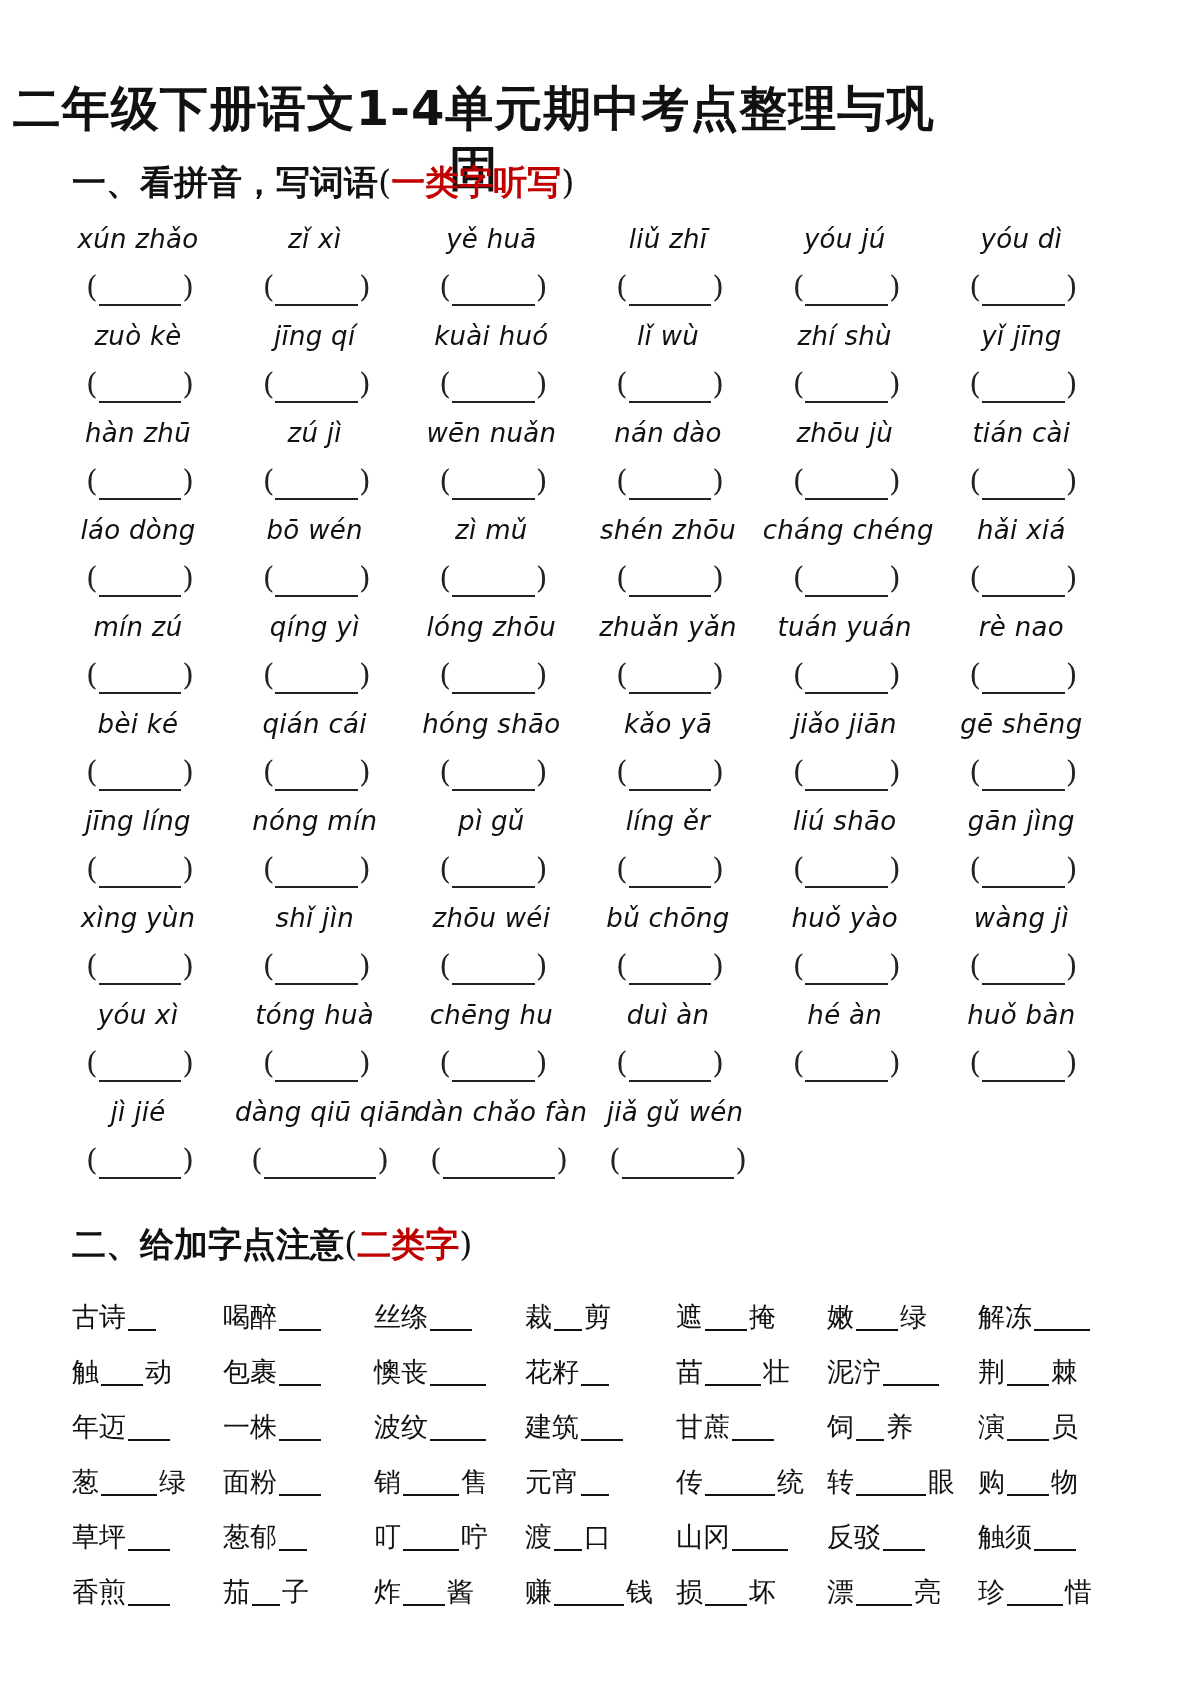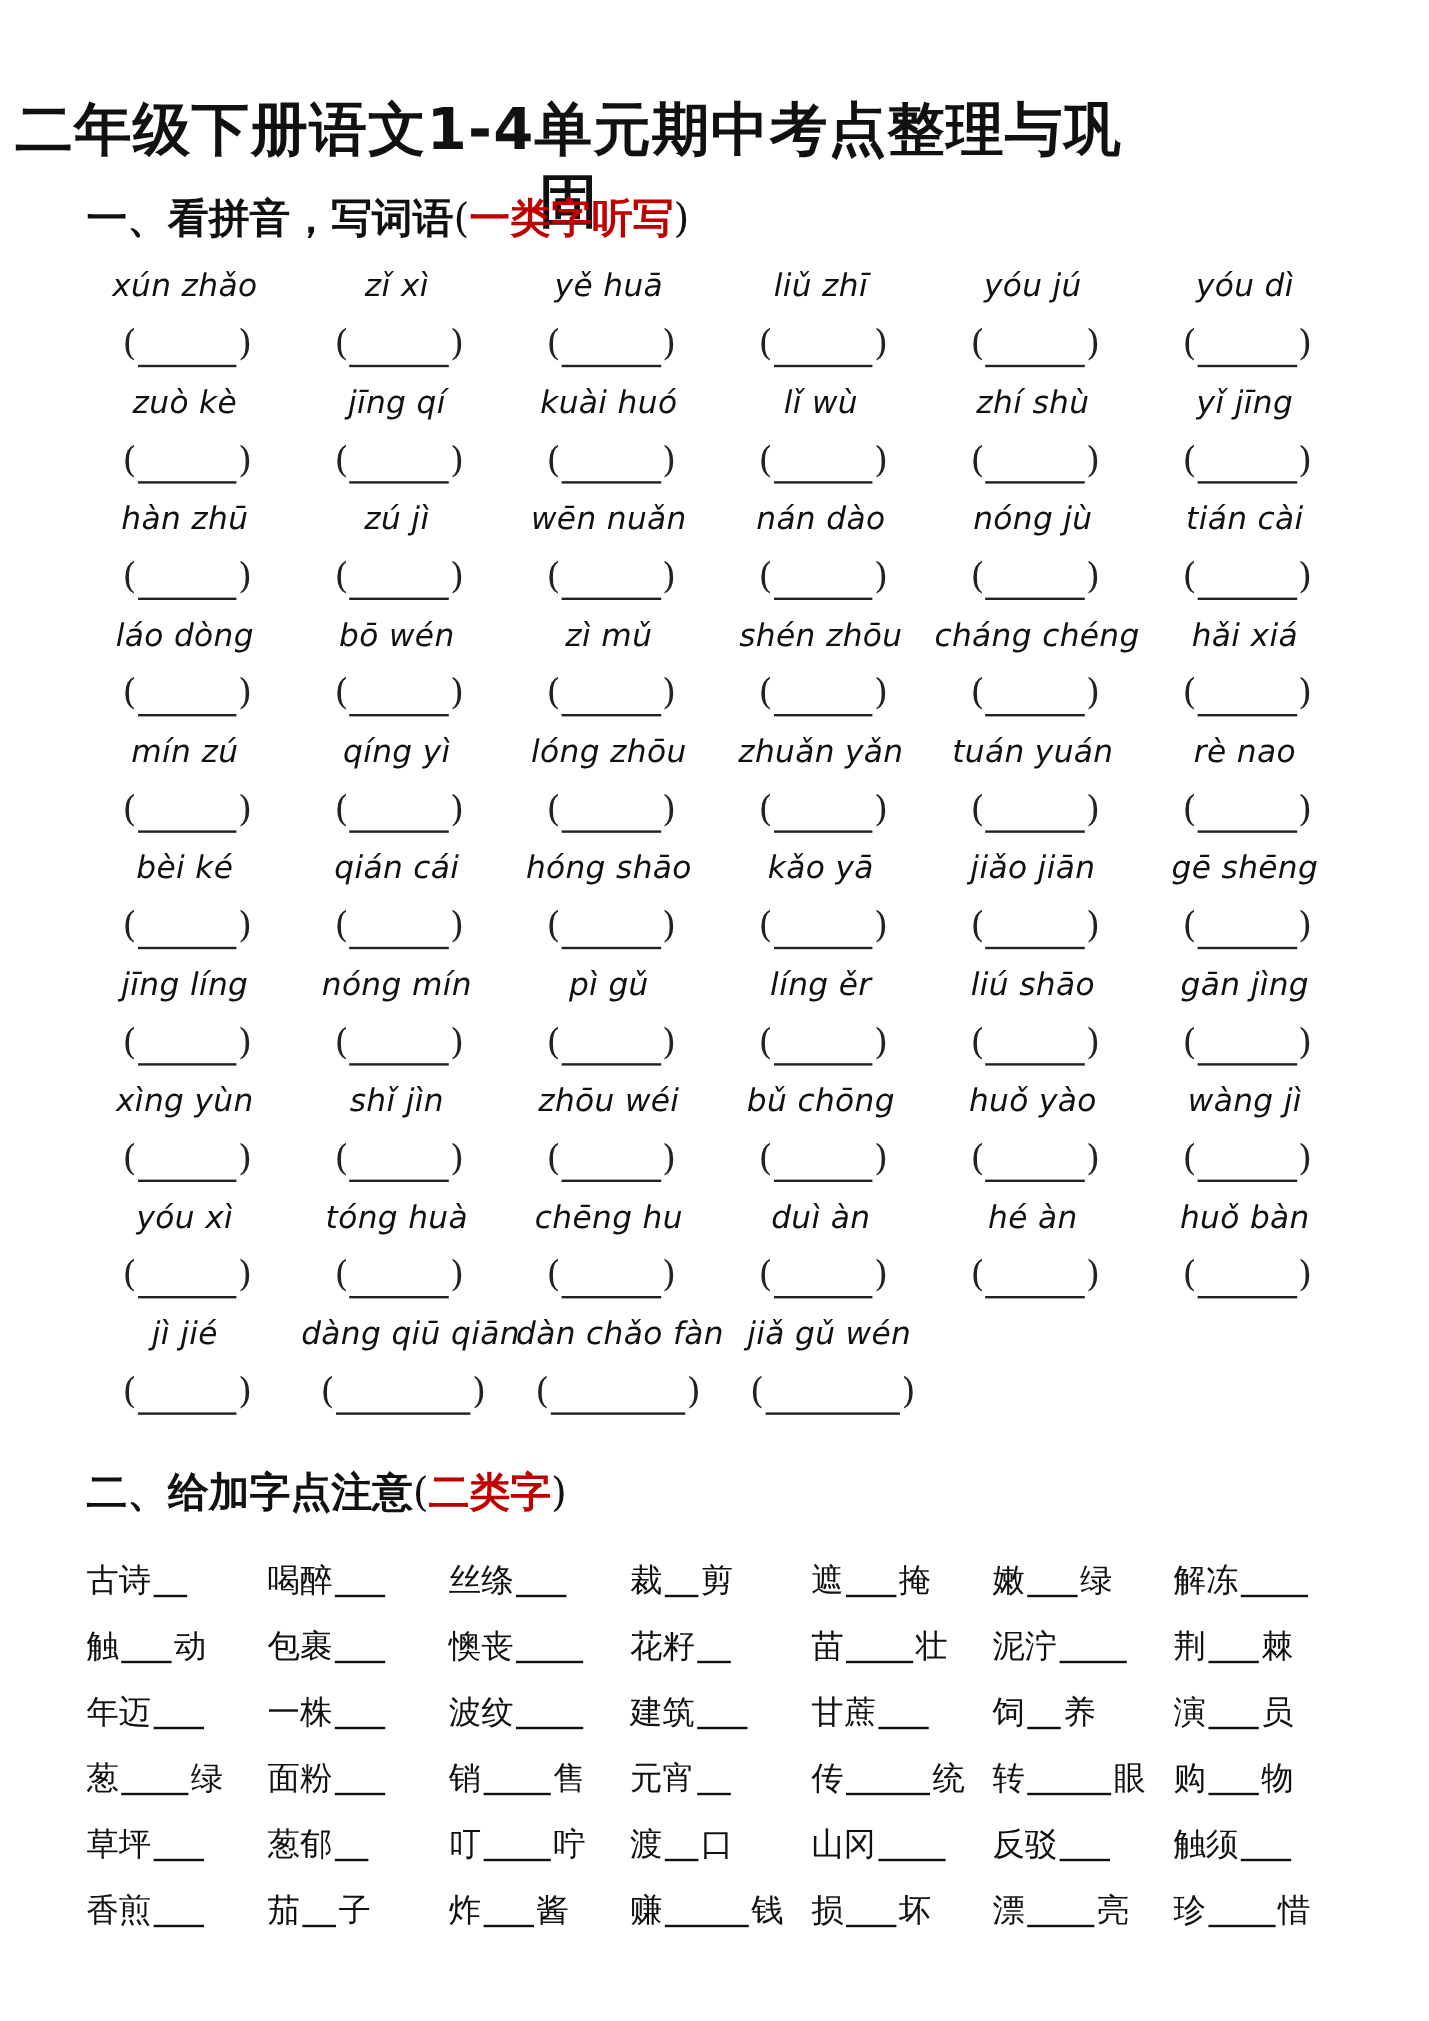--- a/index.html
+++ b/index.html
@@ -18,21 +18,21 @@
       position: absolute; left: 72px;
       font-size: 34px; font-weight: bold; line-height: 36px;
       font-family: "DejaVu Serif", serif;
     }
     .section-heading .red { color: #c00000; }
     .section-heading .paren { font-weight: normal; }
     #sec1 { top: 164px; }
     #sec2 { top: 1226px; }
 
     .grid {
-      position: absolute; left: 72px; top: 216px; width: 1060px;
+      position: absolute; left: 56px; top: 216px; width: 1060px;
     }
     .row { display: flex; height: 97px; }
     .cell { width: 179px; position: relative; }
     .pinyin {
       position: absolute; top: 6px; left: 0; width: 164px;
       text-align: center; font-style: italic;
       font-size: 26px; line-height: 34px;
       font-family: "DejaVu Sans", sans-serif;
       letter-spacing: 0.3px;
       white-space: nowrap;
@@ -203,21 +203,21 @@
       </div>
       <div class="cell">
         <div class="pinyin">nán dào</div>
         <div class="blank">
           <span class="bracket">(</span>
           <span class="line"></span>
           <span class="bracket">)</span>
         </div>
       </div>
       <div class="cell">
-        <div class="pinyin">nóng jù</div>
+        <div class="pinyin">zhōu jù</div>
         <div class="blank">
           <span class="bracket">(</span>
           <span class="line"></span>
           <span class="bracket">)</span>
         </div>
       </div>
       <div class="cell">
         <div class="pinyin">tián cài</div>
         <div class="blank">
           <span class="bracket">(</span>

